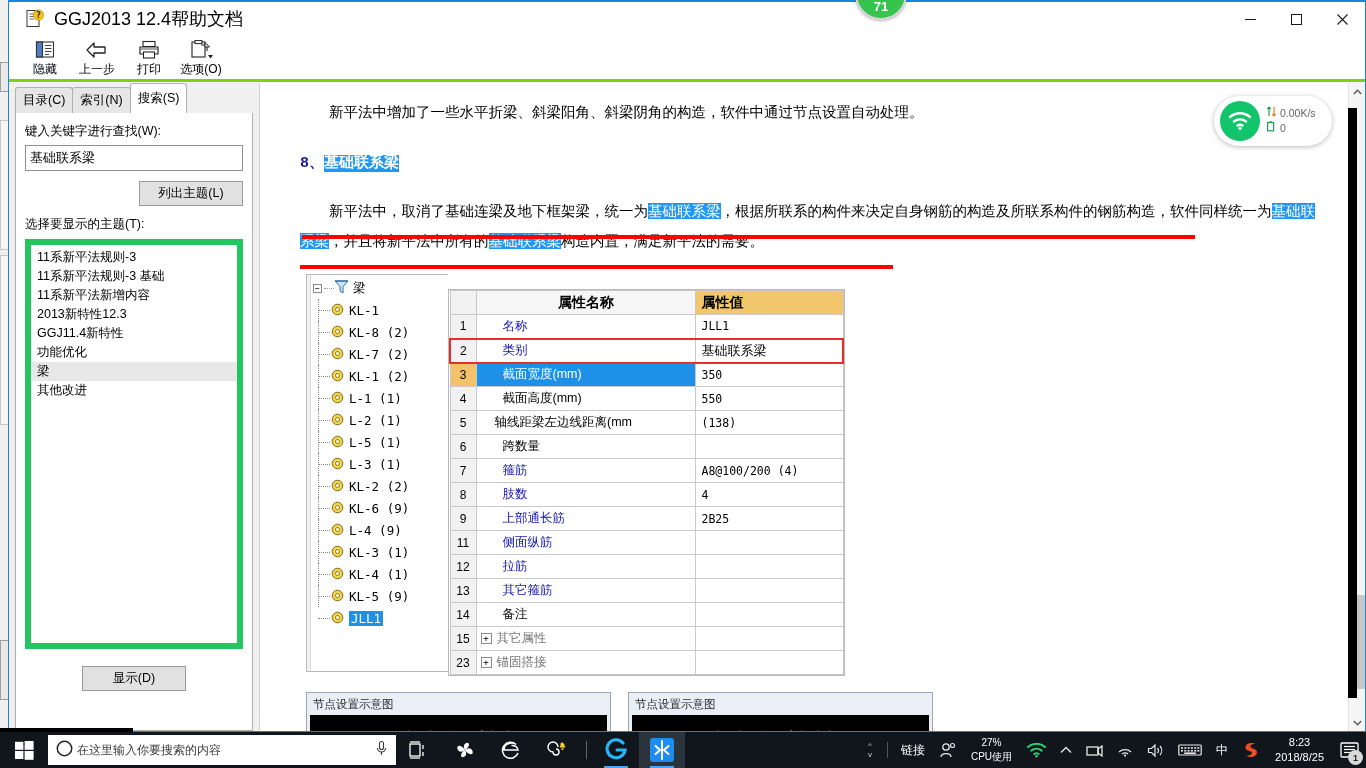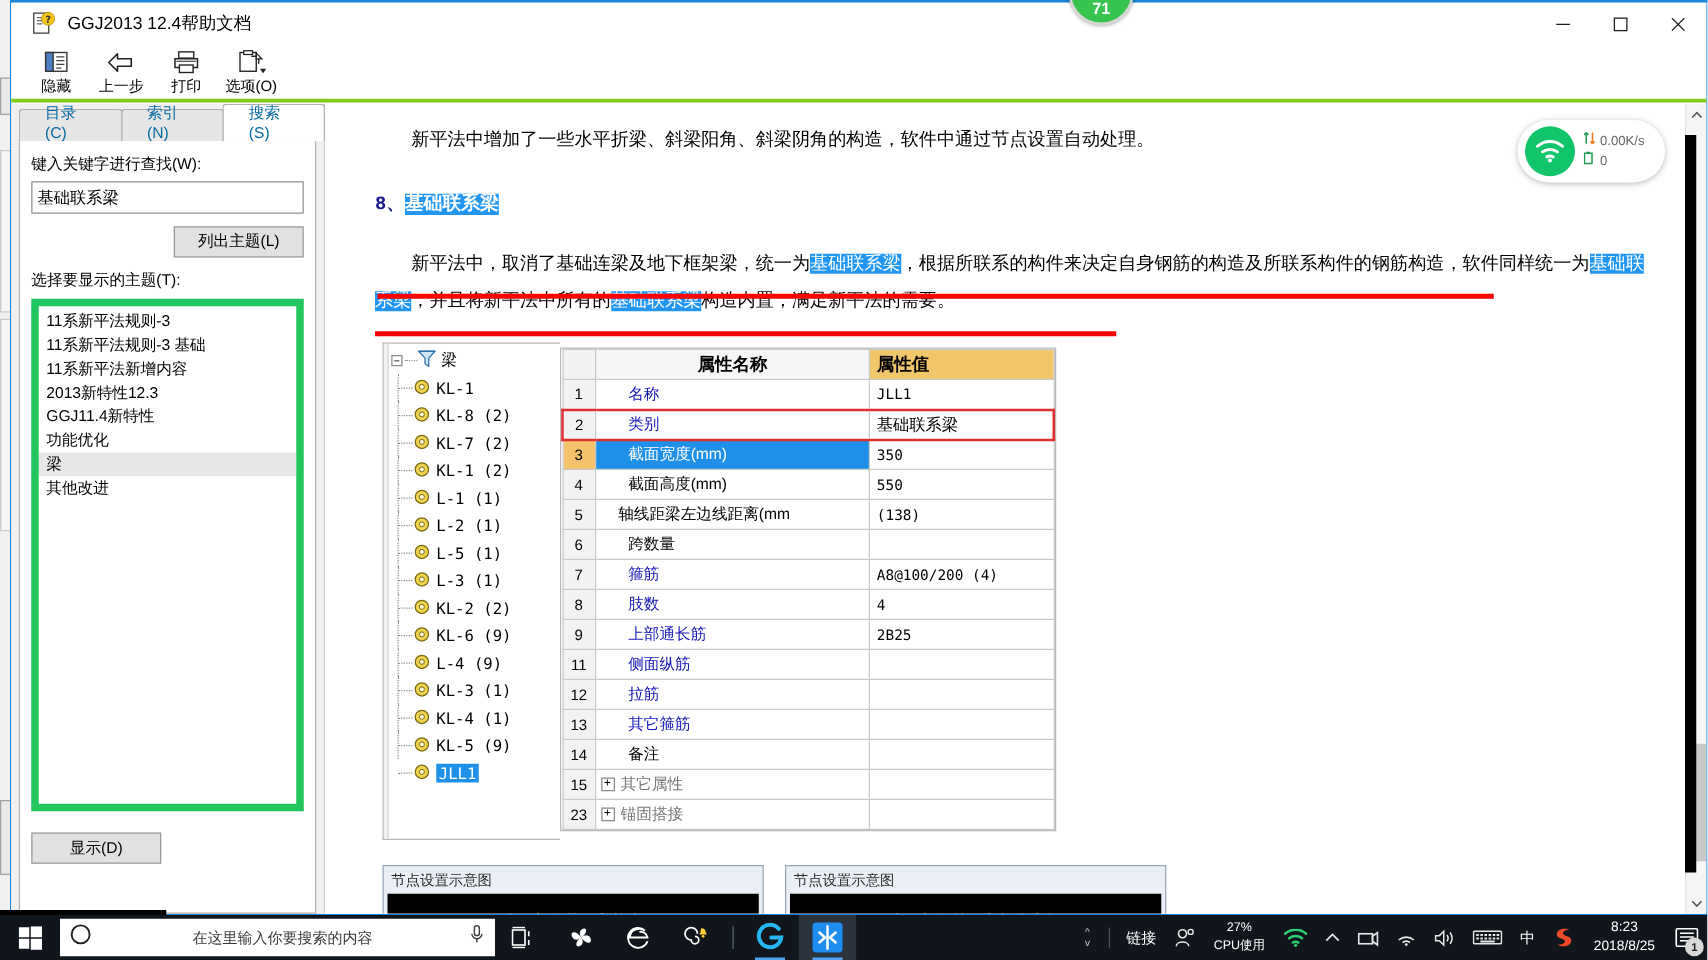--- a/index.html
+++ b/index.html
@@ -44,21 +44,21 @@
 
   
   .titlebar {
     position:relative; height:38px; background:#ffffff;
     border-bottom:1px solid #ffffff; display:flex; align-items:center;
   }
   .titlebar-icon {
     margin-left:16px; width:20px; height:20px; position:relative; flex:0 0 auto;
   }
   .titlebar-text {
-    margin-left:9px; font-size:14px; color:#000; white-space:nowrap;
+    margin-left:9px; font-size:18px; color:#000; white-space:nowrap;
   }
   .win-controls { position:absolute; right:0; top:0; height:38px; display:flex; }
   .win-btn {
     width:46px; height:38px; display:flex; align-items:center; justify-content:center;
     color:#1a1a1a; font-size:13px; cursor:default;
   }
   .win-btn .glyph-min { display:block; width:11px; height:1px; background:#1a1a1a; }
   .win-btn .glyph-max { display:block; width:11px; height:11px; border:1px solid #1a1a1a; }
 
   
@@ -76,22 +76,22 @@
   
   .body-split { position:absolute; left:0; top:83px; right:0; bottom:0; display:flex; }
 
   
   .nav-pane {
     width:251px; background:#f0f0f0; position:relative;
     border-right:1px solid #d4d4d4;
   }
   .tabstrip { position:relative; height:30px; padding-left:6px; display:flex; align-items:flex-end; }
   .tab {
-    height:26px; padding:0 20px; display:flex; align-items:flex-end;
-    font-size:12.5px; color:#0369a1; background:#e6e6e6;
+    height:26px; padding:0 7px; display:flex; align-items:center;
+    font-size:12.5px; color:#000000; background:#e6e6e6;
     border:1px solid #b0b0b0; border-bottom:none; margin-right:-1px;
     border-radius:3px 3px 0 0; cursor:default; position:relative;
   }
   .tab.active { background:#ffffff; height:30px; z-index:3; border-color:#b0b0b0; }
 
   .nav-body {
     position:absolute; left:6px; right:6px; top:30px; bottom:0;
     background:#ffffff; border:1px solid #b0b0b0; border-top:none; padding:8px 9px;
   }
   .field-label { font-size:12.5px; color:#000; margin:2px 0 5px 0; }
@@ -109,21 +109,21 @@
   }
   .listbox {
     margin-top:6px; height:410px; border:6px solid #22c55e; background:#fff;
     overflow:hidden; padding:3px 0 0 0;
   }
   .list-item {
     font-size:12.5px; color:#000; padding:1px 4px 1px 6px; line-height:17px;
     white-space:nowrap; cursor:default;
   }
   .list-item.selected { background:#e8e8e8; }
-  .bottom-btn-row { display:flex; justify-content:flex-start; margin-top:17px; }
+  .bottom-btn-row { display:flex; justify-content:center; margin-top:17px; }
 
   
   .content-pane { position:relative; flex:1; background:#ffffff; overflow:hidden; }
   .content-inner { position:absolute; left:0; top:0; right:17px; bottom:0; overflow:hidden; background:#fff; }
 
   .doc { padding:14px 30px 0 40px; position:relative; }
   .doc-p {
     font-size:14.5px; color:#000; line-height:30px;
     font-family:"DejaVu Sans","Liberation Sans",sans-serif;
   }
@@ -168,21 +168,21 @@
   .tree-node {
     position:relative; height:22px; display:flex; align-items:center;
     padding-left:42px; font-size:12.5px; color:#000; white-space:nowrap; cursor:default;
     font-family:"DejaVu Sans Mono","Liberation Mono",monospace;
   }
   .tree-node .gear { position:absolute; left:24px; top:4px; }
   .tree-node .guide { position:absolute; left:11px; top:0; width:1px; height:22px; border-left:1px dotted #8a8a8a; }
   .tree-node .guide-h { position:absolute; left:11px; top:11px; width:12px; height:1px; border-top:1px dotted #8a8a8a; }
   .node-label.selected { background:#1e90e8; color:#fff; padding:0 2px; }
 
-  .fig-table { position:absolute; left:142px; top:4px; width:397px; background:#fff;
+  .fig-table { position:absolute; left:142px; top:15px; width:397px; background:#fff;
      border:1px solid #b9b9b9; border-collapse:collapse; }
   .fig-table table { border-collapse:collapse; width:100%; font-size:12.5px; }
   .fig-table th, .fig-table td {
     border:1px solid #c9c9c9; height:24px; padding:0 5px; text-align:left;
     font-weight:normal; white-space:nowrap; overflow:hidden;
   }
   .fig-table th.idx { width:26px; background:#f2f2f2; }
   .fig-table th.nm {
     background:#f6f6f6; text-align:center; font-weight:bold; font-size:14px; color:#000;
   }
@@ -239,21 +239,21 @@
   
   .taskbar {
     position:absolute; left:0; bottom:0; width:1366px; height:36px;
     background:#11161c; display:flex; align-items:center; color:#fff;
   }
   .start-btn { width:48px; height:36px; display:flex; align-items:center; justify-content:center; cursor:default;}
   .search-box {
     width:348px; height:30px; background:#ffffff; display:flex; align-items:center;
     padding:0 8px; margin-left:0px;
   }
-  .search-text { font-size:12px; color:#3a3a3a; margin-left:4px; flex:1; white-space:nowrap;text-align:center;}
+  .search-text { font-size:12px; color:#3a3a3a; margin-left:4px; flex:1; white-space:nowrap;}
   .tb-icons { display:flex; align-items:center; height:36px; }
   .tb-icon-btn { width:46px; height:36px; display:flex; align-items:center; justify-content:center;
      cursor:default; position:relative; }
   .tb-icon-btn.active { background:#2b333d; }
   .tb-icon-btn.running::after {
     content:""; position:absolute; bottom:0; left:11px; width:24px; height:2px; background:#4ea3f5;
   }
   .tray { position:absolute; right:0; bottom:0; height:36px; display:flex; align-items:center; }
   .tray-chevs { display:flex; flex-direction:column; align-items:center; justify-content:center;
      width:22px; height:36px; color:#cfcfcf; font-size:8px; line-height:9px; cursor:default;}

